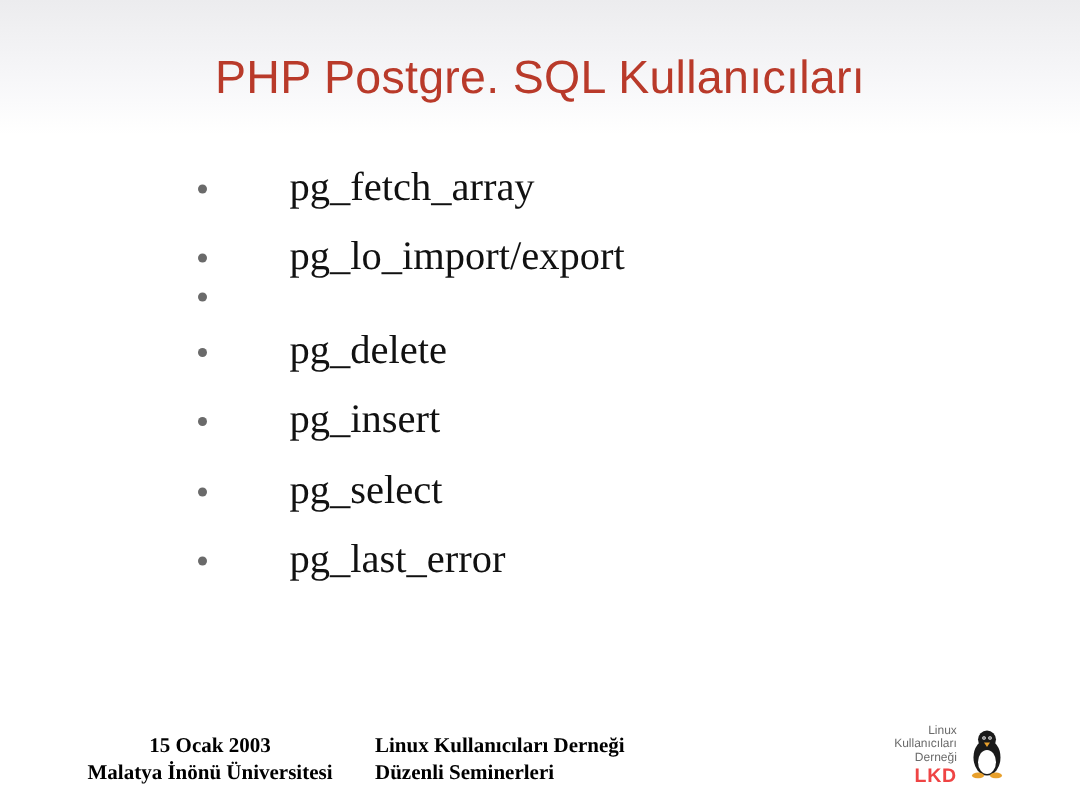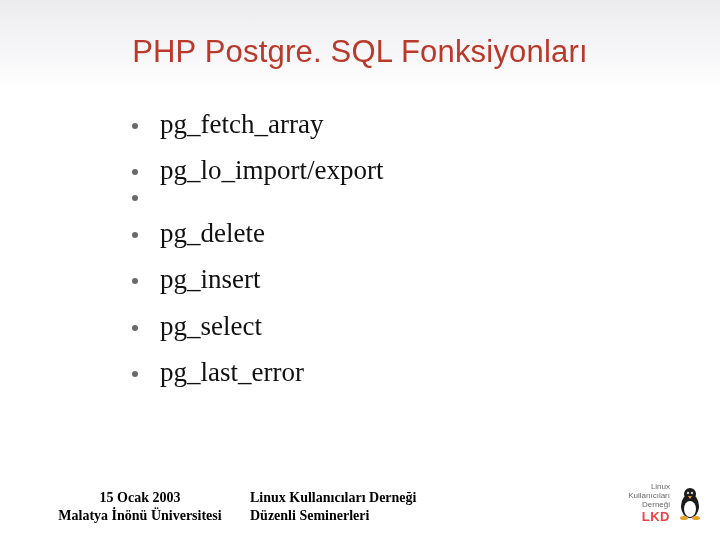--- a/index.html
+++ b/index.html
@@ -28,20 +28,21 @@
     margin-bottom: 36px;
     letter-spacing: 0.2px;
   }
   .list {
     margin-left: 92px;
   }
   .item {
     display: flex;
     align-items: baseline;
     margin-bottom: 10px;
+    gap: 33px;
   }
   .bullet {
     width: 6px; height: 6px;
     background: #6a6a6a;
     border-radius: 50%;
     margin-right: 22px;
     position: relative;
     top: -4px;
     flex-shrink: 0;
   }
@@ -66,40 +67,40 @@
     text-align: center;
     line-height: 1.25;
     font-weight: 700;
   }
   .foot-left { width: 220px; text-align: center; }
   .foot-center { flex: 1; text-align: left; }
   .foot-right {
     width: 140px;
     display: flex;
     align-items: flex-end;
-    justify-content: flex-end;
+    justify-content: center;
     gap: 6px;
   }
   .lkd-text {
     font-family: Arial, sans-serif;
     font-size: 8px;
     line-height: 1.1;
     color: #6a6a6a;
     text-align: right;
   }
   .lkd-text .org { font-size: 13px; font-weight: 700; color: #ef4444; letter-spacing: 0.5px; }
 </style>
 </head>
 <body>
 
 <div class="topfade"></div>
 
 <div class="slide">
 
-  <h1 class="title">PHP Postgre. SQL Fonksiyonları</h1>
+  <h1 class="title">PHP Postgre. SQL Kullanıcıları</h1>
 
   <div class="list">
     <div class="item">
       <span class="bullet"></span>
       <span class="itemtext">pg_fetch_array</span>
     </div>
     <div class="item">
       <span class="bullet"></span>
       <span class="itemtext">pg_lo_import/export</span>
     </div>

